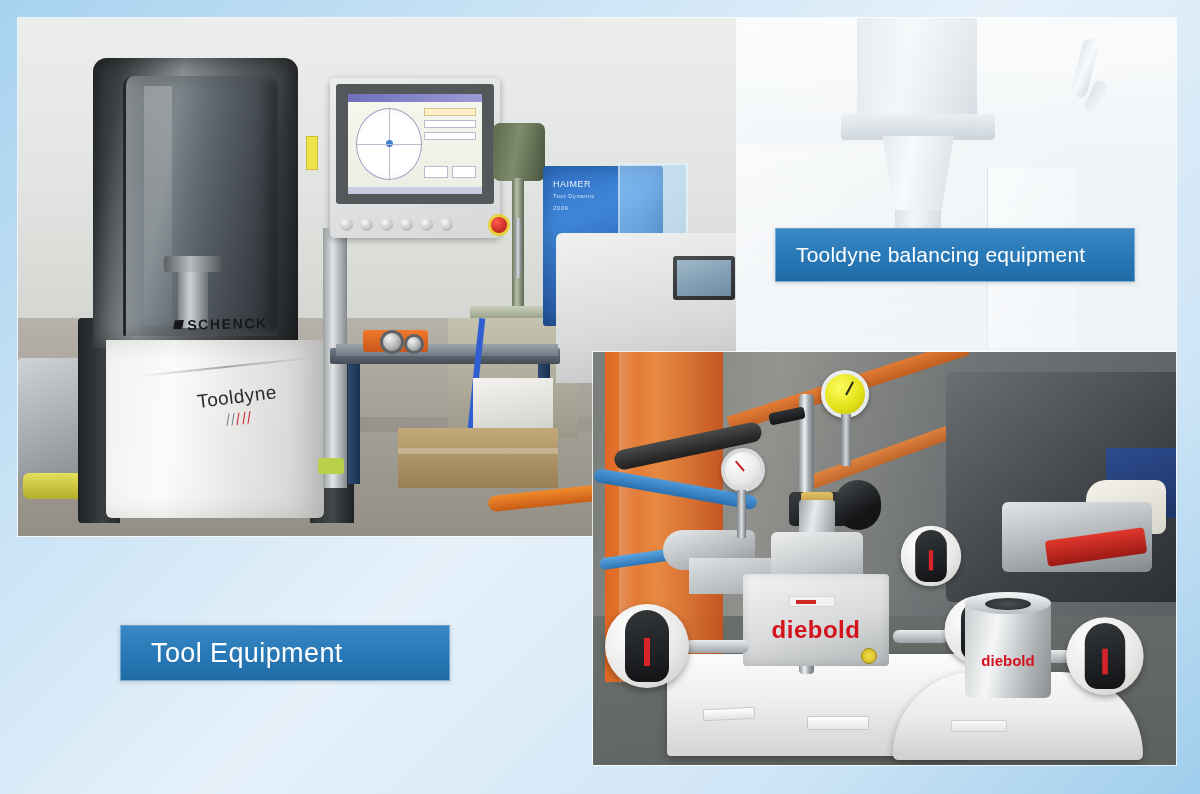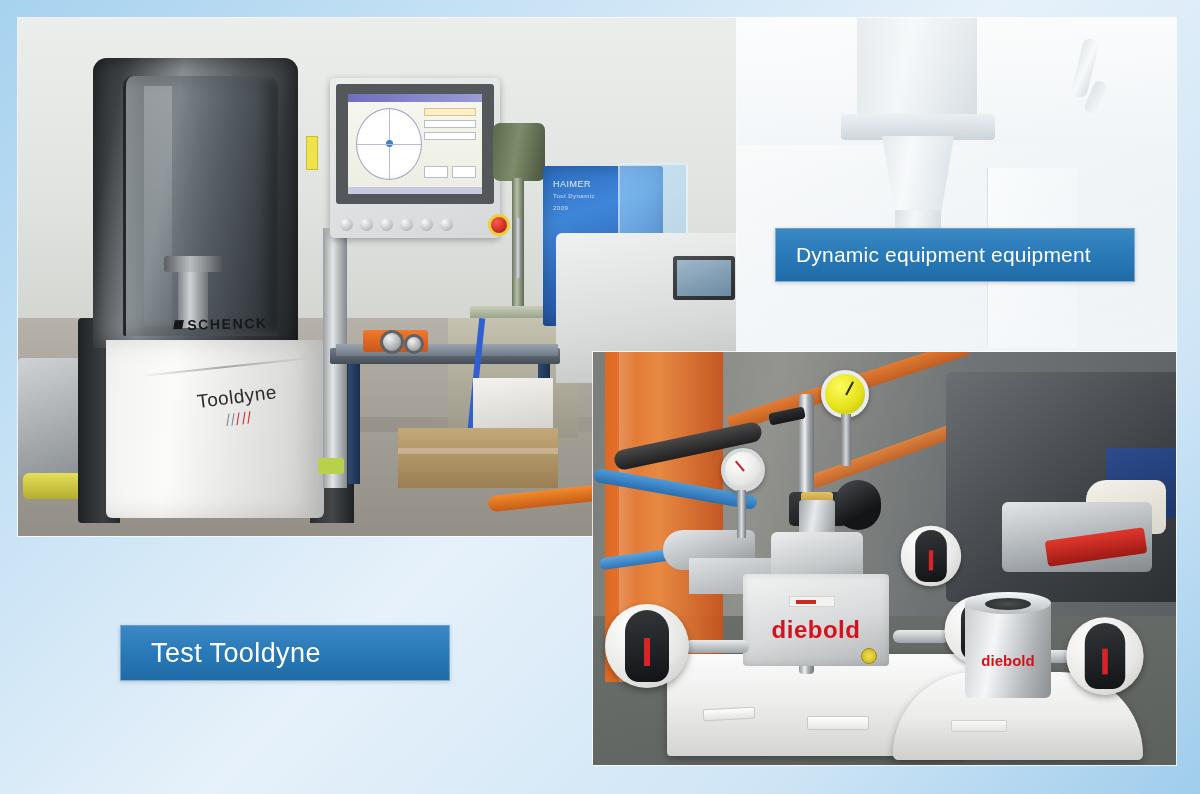--- a/index.html
+++ b/index.html
@@ -701,18 +701,18 @@
     <div class="p3-cyl-bore"></div>
     <div class="p3-cyl-logo">diebold</div>
 
     <div class="p3-plate-tag"></div>
     <div class="p3-plate-tag2"></div>
     <div class="p3-plate-tag3"></div>
   </div>
 </div>
 
 <div class="label" id="label-dynamic">
-  <span>Dynamic equipment equipment</span>
+  <span>Tooldyne balancing equipment</span>
 </div>
 
 <div class="label" id="label-test">
-  <span>Test Tooldyne</span>
+  <span>Tool Equipment</span>
 </div>
 
 </body></html>

